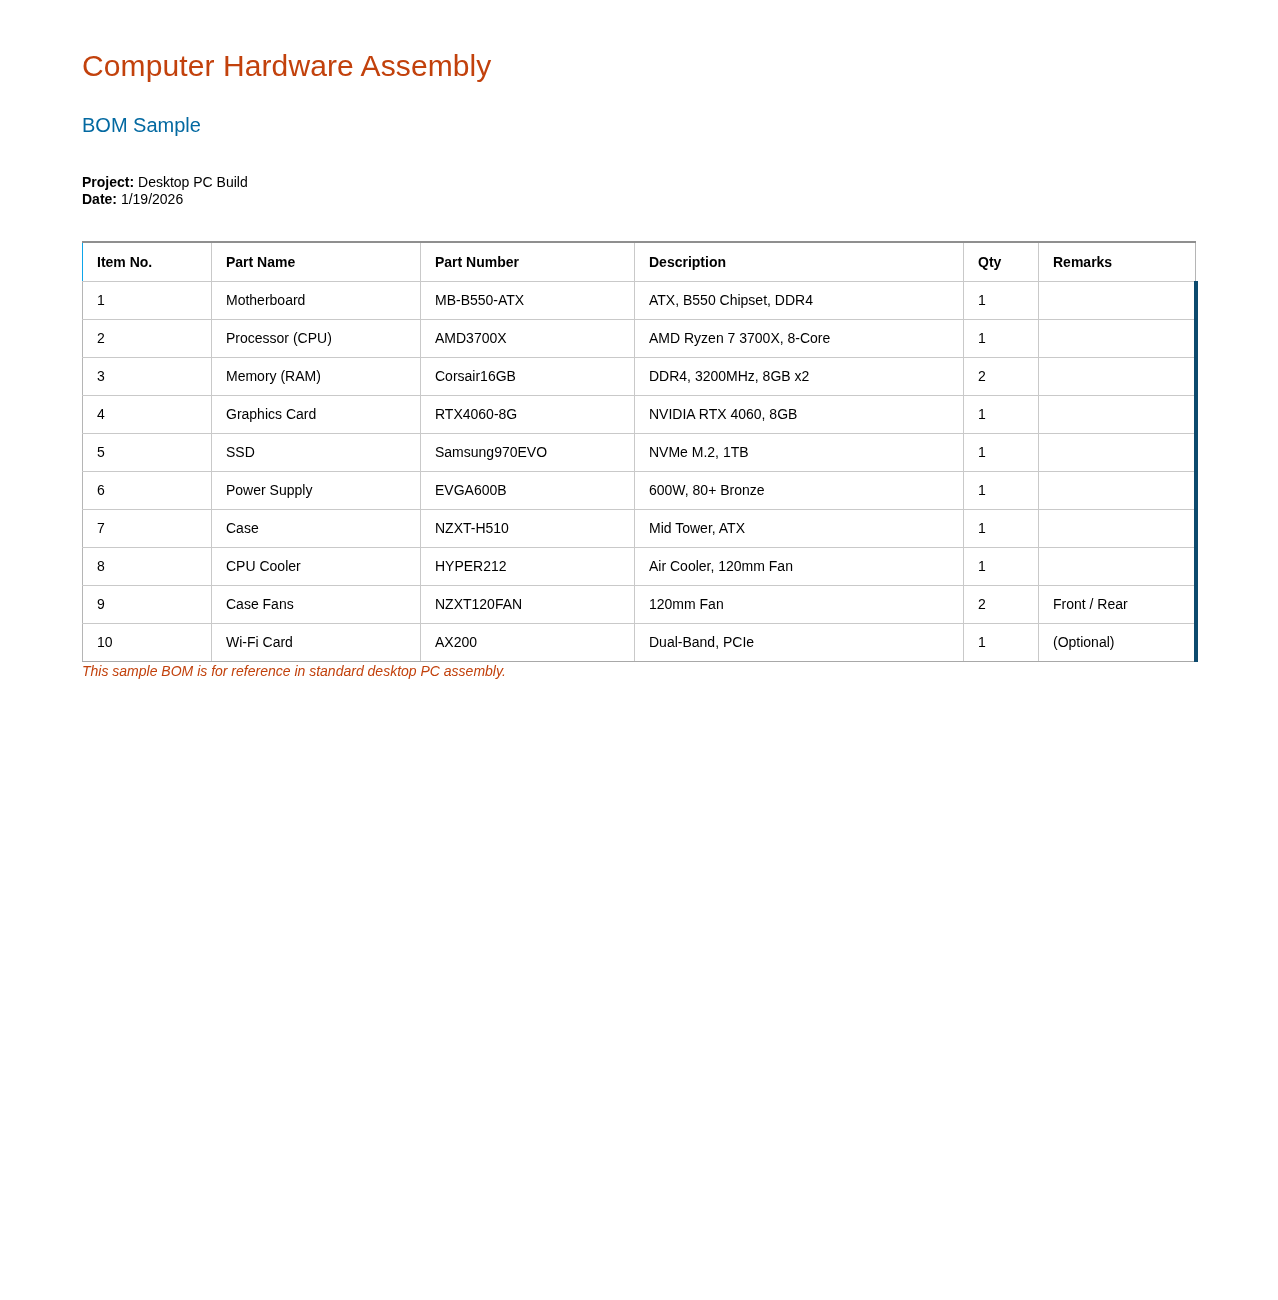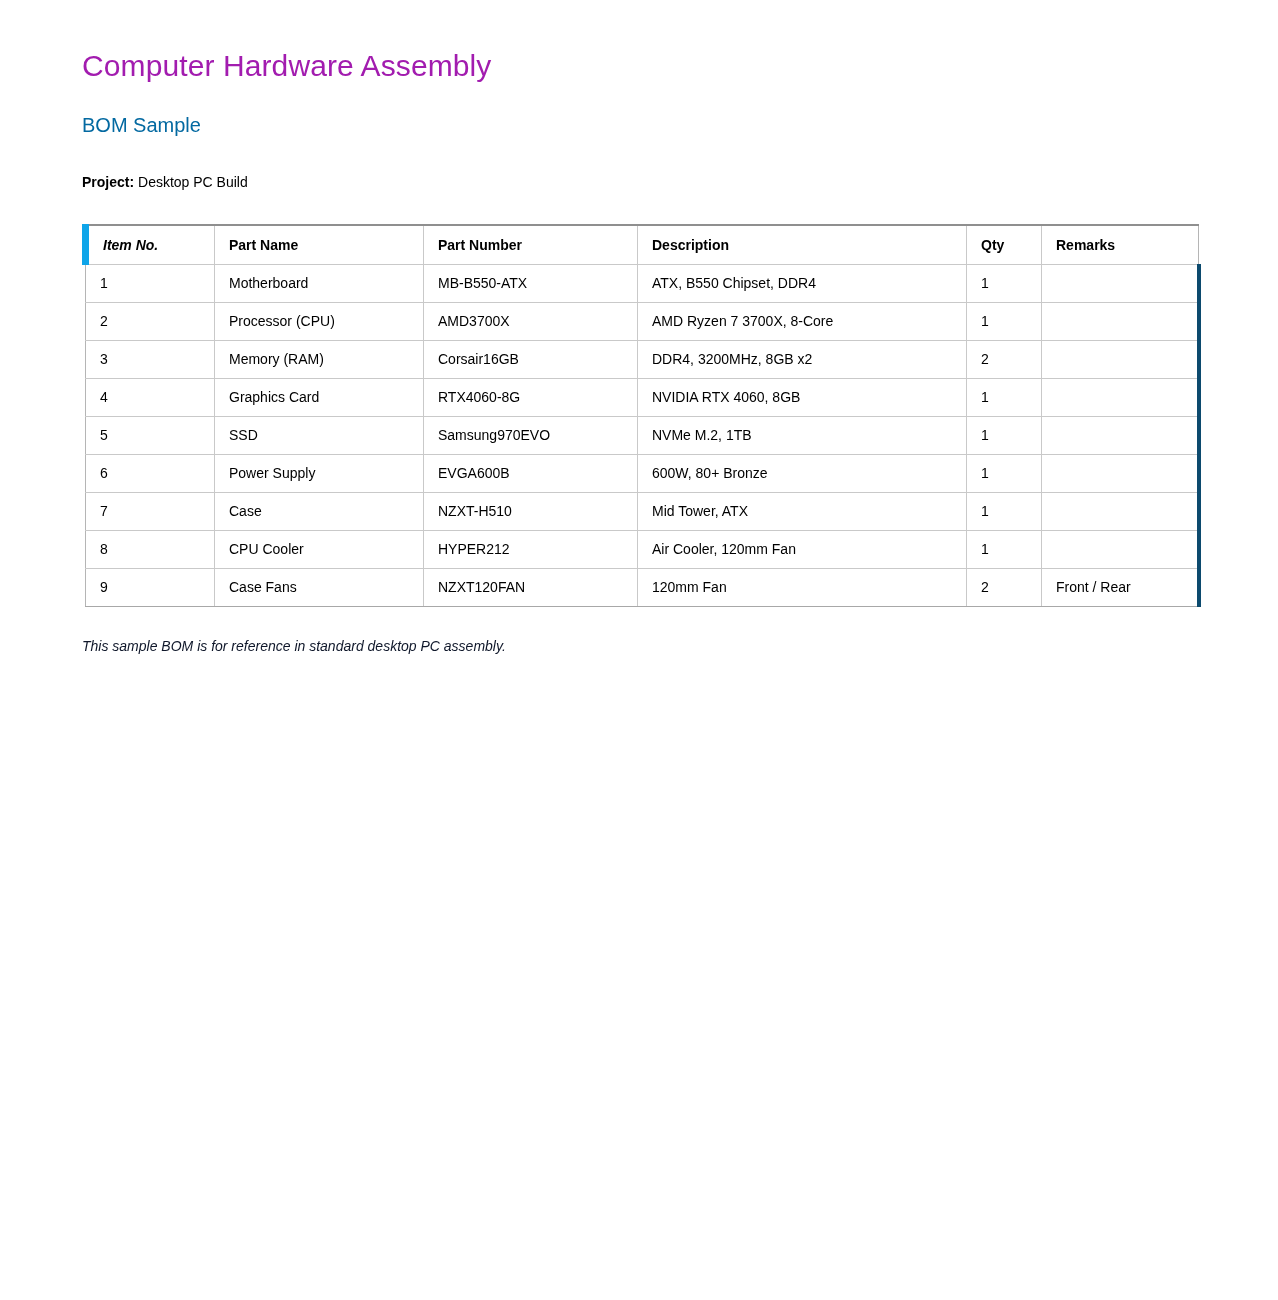--- a/index.html
+++ b/index.html
@@ -21,21 +21,21 @@
     box-sizing: border-box;
     padding: 48px 82px 0 82px;
   }
   .doc-title {
     font-size: 30px;
     font-weight: normal;
     line-height: 1.2;
     letter-spacing: 0.1px;
     margin: 0;
     padding: 0;
-    color: #a21caf;
+    color: #c2410c;
   }
   .doc-subtitle {
     font-size: 20px;
     font-weight: normal;
     line-height: 1.2;
     margin: 0;
     padding: 0;
     color: #0369a1;
     margin-top: 29px;
   }
@@ -82,49 +82,52 @@
     color: #000;
     overflow: hidden;
     white-space: nowrap;
   }
   table.bom thead th {
     font-weight: bold;
     border-top: 2px solid #8f8f8f;
     border-bottom: 1px solid #c9c9c9;
     height: 39px;
   }
-  table.bom thead th:first-child { border-left: 7px solid #0ea5e9; font-style: italic; }
+  table.bom thead th:first-child { border-left: 1px solid #0ea5e9; }
   table.bom thead th:last-child  { border-right: 1px solid #b5b5b5; }
   table.bom tbody td { font-weight: normal; }
   table.bom tbody tr:last-child td { border-bottom: 1px solid #a8a8a8; }
   table.bom tbody td:first-child { border-left: 1px solid #b5b5b5; }
   table.bom tbody td:last-child  { border-right: 4px solid #0c4a6e; }
 
   .footnote {
-    margin-top: 30px;
     font-size: 14px;
     font-style: italic;
     line-height: 19px;
-    color: #0f172a;
+    color: #c2410c;
   }
   .footnote div { white-space: nowrap; }
 </style>
 </head>
 <body>
 
 <div class="page">
 
   <h1 class="doc-title">Computer Hardware Assembly</h1>
 
   <h2 class="doc-subtitle">BOM Sample</h2>
 
   <div class="meta-block">
     <div class="meta-line">
       <span class="meta-label">Project:</span>
       <span class="meta-value">Desktop PC Build</span>
+    </div>
+    <div class="meta-line">
+      <span class="meta-label">Date:</span>
+      <span class="meta-value">1/19/2026</span>
     </div>
   </div>
 
   <table class="bom">
     <colgroup>
       <col class="c-item">
         <col class="c-name">
         <col class="c-number">
       <col class="c-desc">
         <col class="c-qty">
@@ -206,20 +209,28 @@
           <td></td>
         </tr>
         <tr>
           <td>9</td>
           <td>Case Fans</td>
           <td>NZXT120FAN</td>
           <td>120mm Fan</td>
           <td>2</td>
           <td>Front / Rear</td>
         </tr>
+        <tr>
+          <td>10</td>
+          <td>Wi-Fi Card</td>
+          <td>AX200</td>
+          <td>Dual-Band, PCIe</td>
+          <td>1</td>
+          <td>(Optional)</td>
+        </tr>
       </tbody>
   </table>
 
   <div class="footnote">
     <div>This sample BOM is for reference in standard desktop PC assembly.</div>
   </div>
 
 </div>
 
 </body></html>

